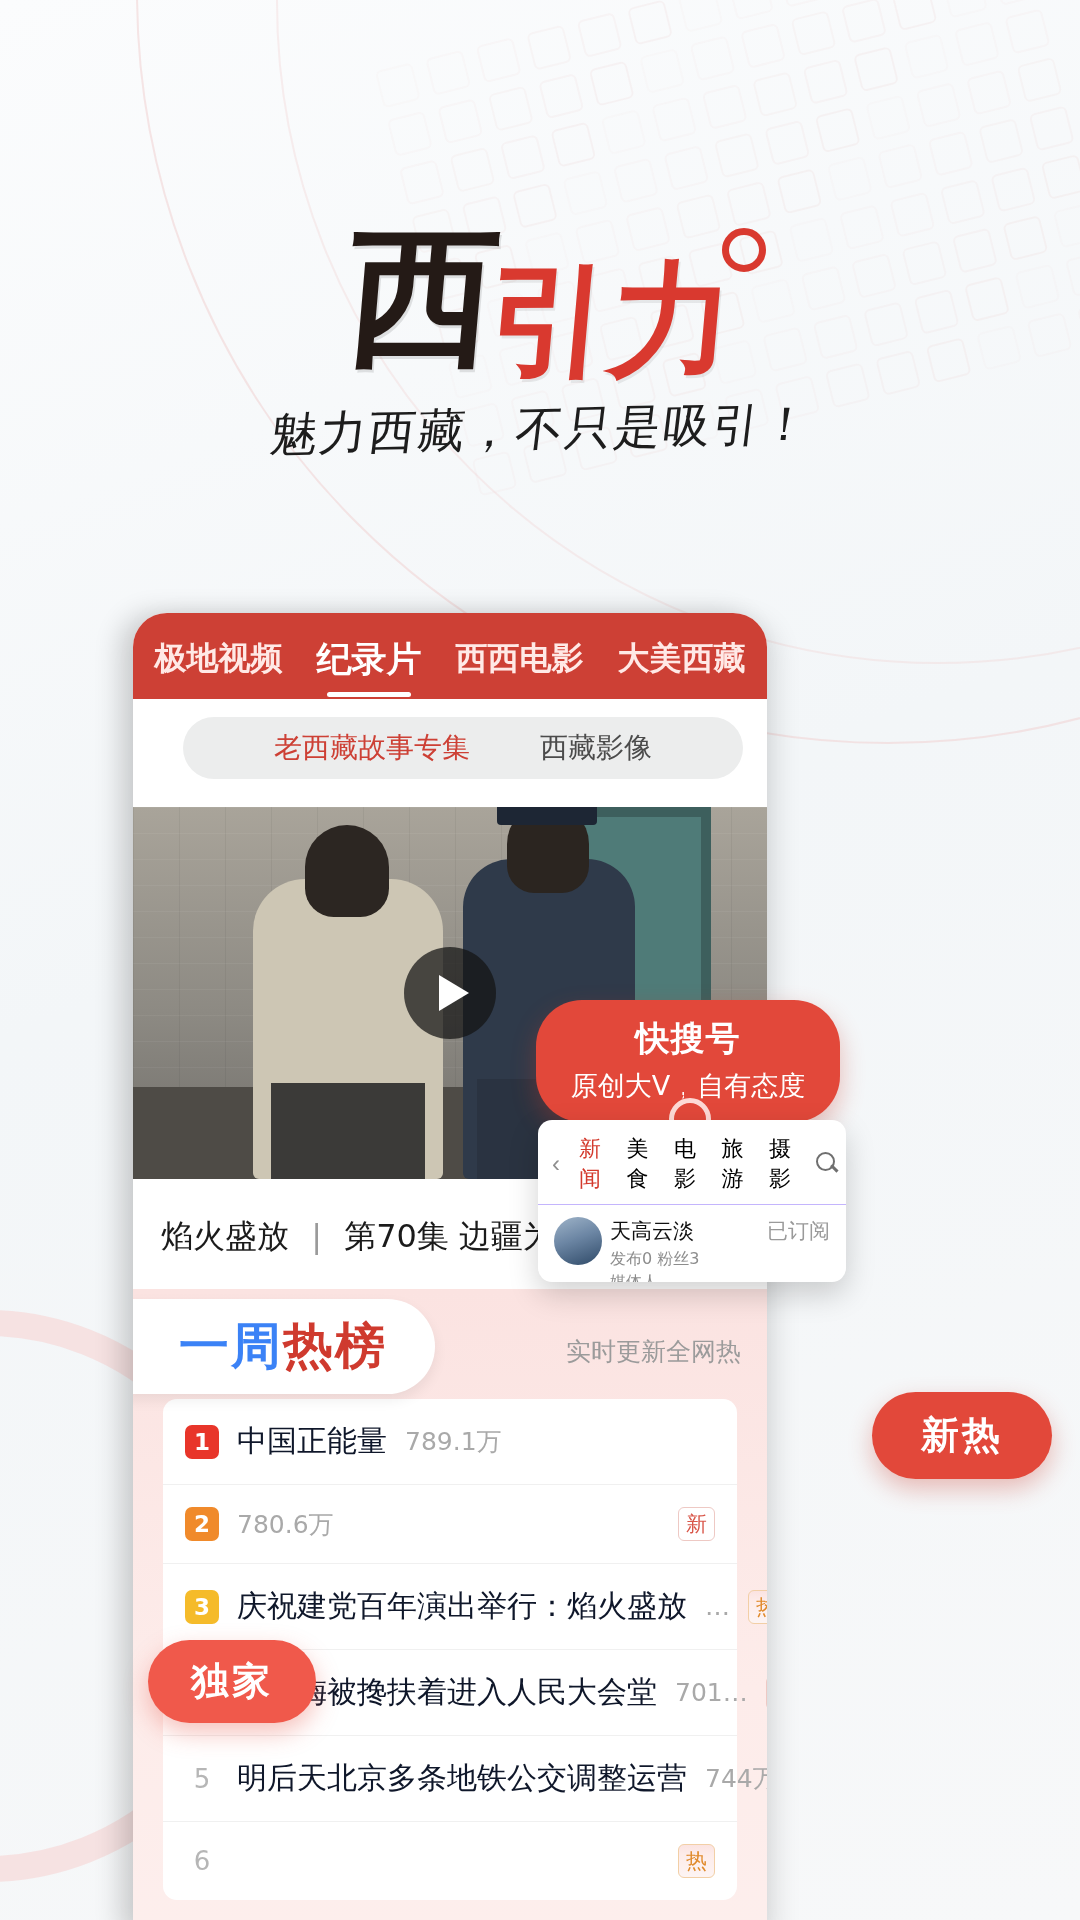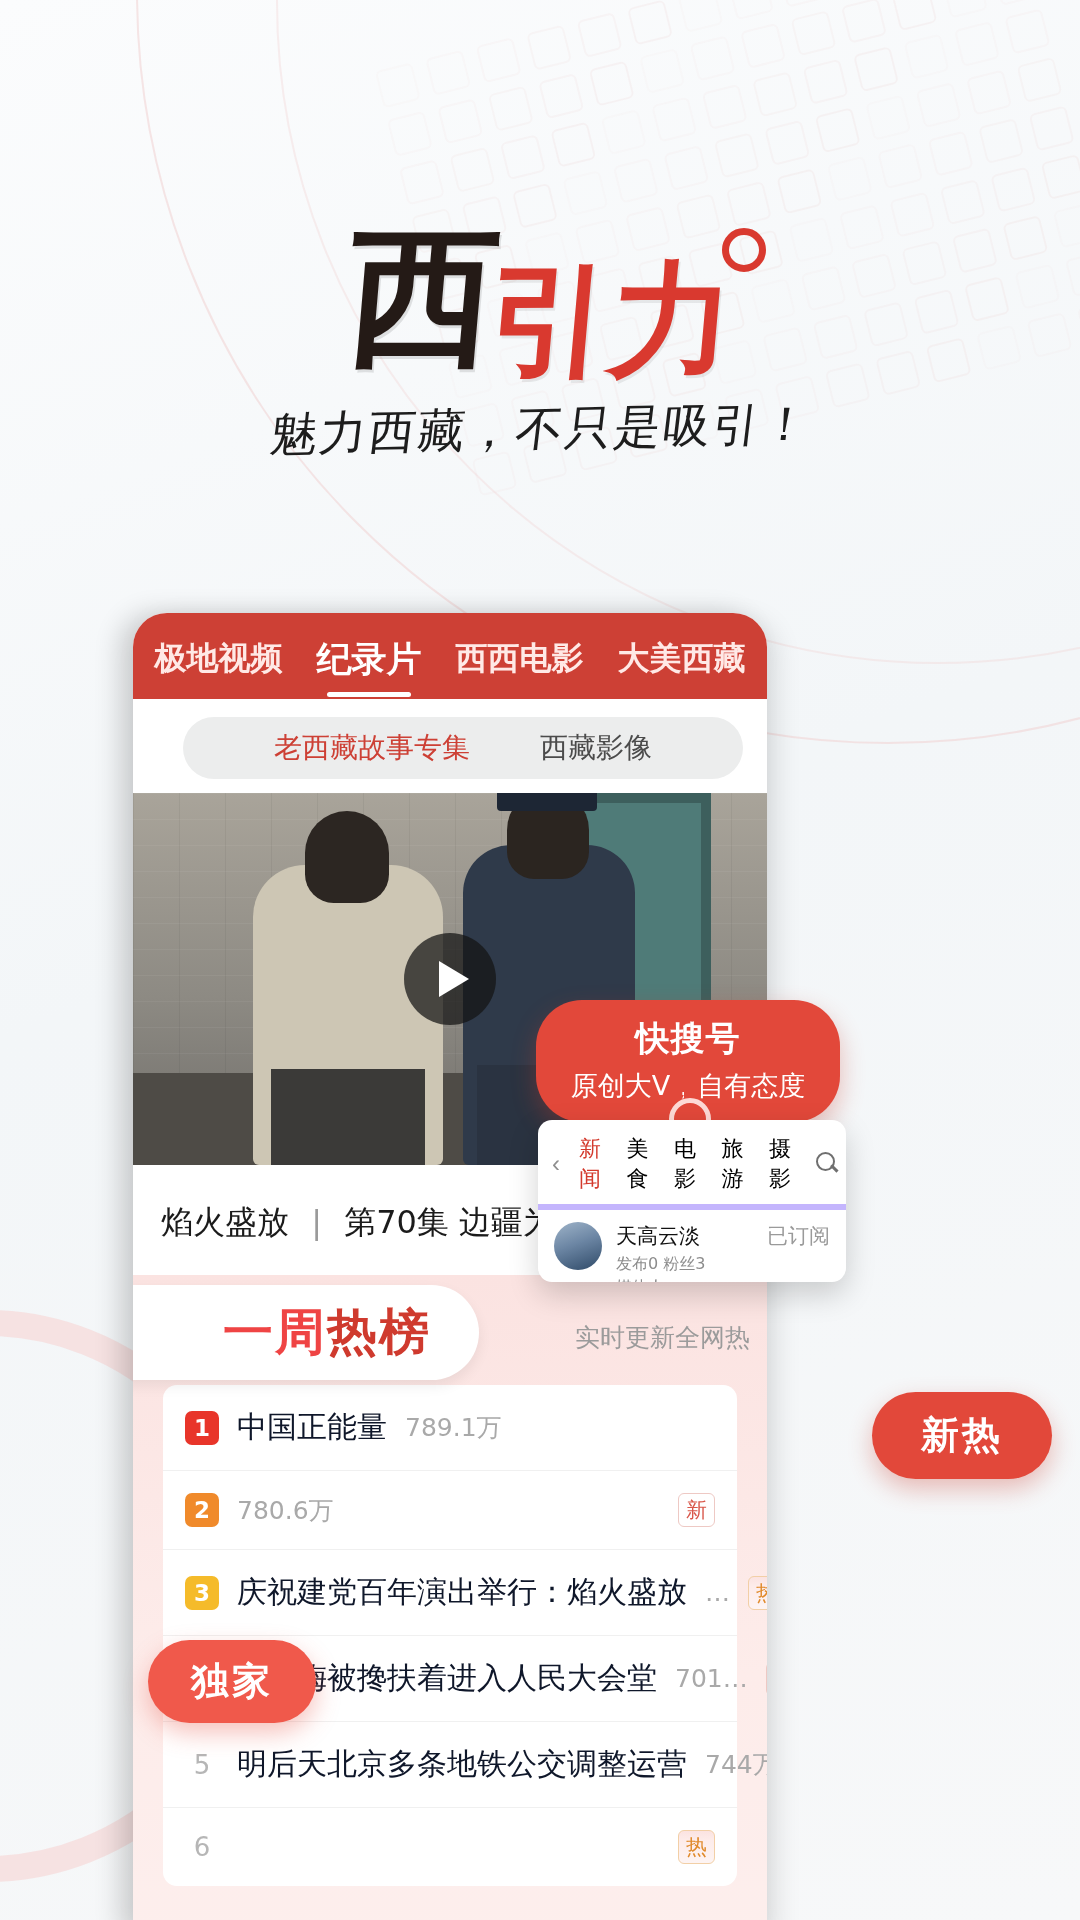--- a/index.html
+++ b/index.html
@@ -50,21 +50,21 @@
     box-shadow:-14px 0 26px rgba(0,0,0,.16), 10px 6px 26px rgba(0,0,0,.10);
   }
   .nav-red{background:#cd4035;height:80px;display:flex;align-items:center;
     justify-content:center;gap:34px;padding-top:6px;}
   .nav-red .tab{color:#ffe9e6;font-size:32px;font-weight:bold;position:relative;
     font-family:"DejaVu Sans","Liberation Sans",sans-serif;}
   .nav-red .tab.active{color:#fff;font-size:35px;}
   .nav-red .tab.active::after{content:"";position:absolute;left:10%;right:10%;bottom:-14px;
     height:5px;background:#fff;border-radius:3px;}
 
-  .subtabs{background:#fff;padding:18px 24px 14px;margin-left:26px;}
+  .subtabs{background:#fff;padding:18px 24px 28px;margin-left:26px;}
   .subtabs-inner{background:#eceded;border-radius:34px;height:62px;display:flex;
     align-items:center;justify-content:center;gap:70px;}
   .subtabs-inner .st{font-size:28px;color:#4b4b4b;
     font-family:"DejaVu Sans","Liberation Sans",sans-serif;}
   .subtabs-inner .st.active{color:#cd4035;}
 
   .video{position:relative;height:372px;overflow:hidden;
     background:linear-gradient(180deg,#b9b3a8 0%,#8e8b84 40%,#6e6c68 100%);}
   .vbrick{position:absolute;inset:0;
     background:
@@ -93,23 +93,23 @@
   .vcap .bar{color:#9a9a9a;padding:0 12px;}
 
   
   .hot{background:linear-gradient(180deg,#fbe3e1 0%,#fdecea 30%,#fdf4f3 100%);
     padding:0 0 10px;position:relative;height:100%;}
   .hot-head{height:110px;position:relative;}
   .hot-title{position:absolute;left:-10px;top:10px;background:#fff;border-radius:0 60px 60px 0;
     padding:14px 48px 14px 56px;box-shadow:0 6px 14px rgba(0,0,0,.07);}
   .hot-title span{font-size:50px;font-weight:bold;letter-spacing:2px;
     font-family:"DejaVu Sans","Liberation Sans",sans-serif;}
-  .hot-title .g1{color:#ef4444;margin-left:44px;}
+  .hot-title .g1{color:#3b82f6;}
   .hot-title .g2{color:#cf3a2e;}
-  .hot-sub{position:absolute;right:17px;top:46px;color:#9b9b9b;font-size:25px;
+  .hot-sub{position:absolute;right:26px;top:46px;color:#9b9b9b;font-size:25px;
     font-family:"DejaVu Sans","Liberation Sans",sans-serif;}
   .hot-list{background:#fff;margin:0 30px;border-radius:14px;}
   .row{display:flex;align-items:center;gap:18px;padding:22px 22px;border-bottom:1px solid #f0f0f0;}
   .row:last-child{border-bottom:none;}
   .rank{width:34px;height:34px;border-radius:7px;color:#fff;font-size:23px;font-weight:bold;
     display:flex;align-items:center;justify-content:center;flex:0 0 auto;
     font-family:"DejaVu Sans","Liberation Sans",sans-serif;}
   .rank.plain{background:none;color:#b6b6b6;font-weight:normal;font-size:26px;}
   .rtitle{font-size:30px;color:#0f172a;white-space:nowrap;
     font-family:"DejaVu Sans","Liberation Sans",sans-serif;}
@@ -140,21 +140,21 @@
     border-radius:14px;box-shadow:0 12px 30px rgba(0,0,0,.18);overflow:hidden;}
   .mc-tabs{display:flex;align-items:center;gap:19px;padding:14px 14px 10px;}
   .mc-back{color:#8e8e8e;font-size:24px;}
   .mc-tabs .mt{font-size:22px;color:#000000;font-family:"DejaVu Sans","Liberation Sans",sans-serif;}
   .mc-tabs .mt.active{color:#d3392c;}
   .mc-search{margin-left:auto;width:24px;height:24px;position:relative;}
   .mc-search::before{content:"";position:absolute;left:0;top:0;width:15px;height:15px;
     border:2.5px solid #6f6f6f;border-radius:50%;}
   .mc-search::after{content:"";position:absolute;left:14px;top:15px;width:9px;height:2.5px;
     background:#6f6f6f;transform:rotate(45deg);}
-  .mc-user{display:flex;gap:14px;padding:8px 16px 0;border-top:6px solid #c4b5fd;padding-top:12px;}
+  .mc-user{display:flex;gap:8px;padding:8px 16px 0;border-top:1px solid #c4b5fd;padding-top:12px;}
   .mc-avatar{width:48px;height:48px;border-radius:50%;flex:0 0 auto;
     background:linear-gradient(160deg,#9fb4c9 0%,#6c86a4 45%,#2f4a68 100%);}
   .mc-name{font-size:21px;color:#111;font-family:"DejaVu Sans","Liberation Sans",sans-serif;}
   .mc-meta{font-size:16px;color:#8c8c8c;margin-top:4px;font-family:"DejaVu Sans","Liberation Sans",sans-serif;}
   .mc-bio{font-size:16px;color:#8c8c8c;margin-top:2px;font-family:"DejaVu Sans","Liberation Sans",sans-serif;}
   .mc-sub{margin-left:auto;font-size:21px;color:#9a9a9a;
     font-family:"DejaVu Sans","Liberation Sans",sans-serif;}
 </style>
 </head>
 <body>

